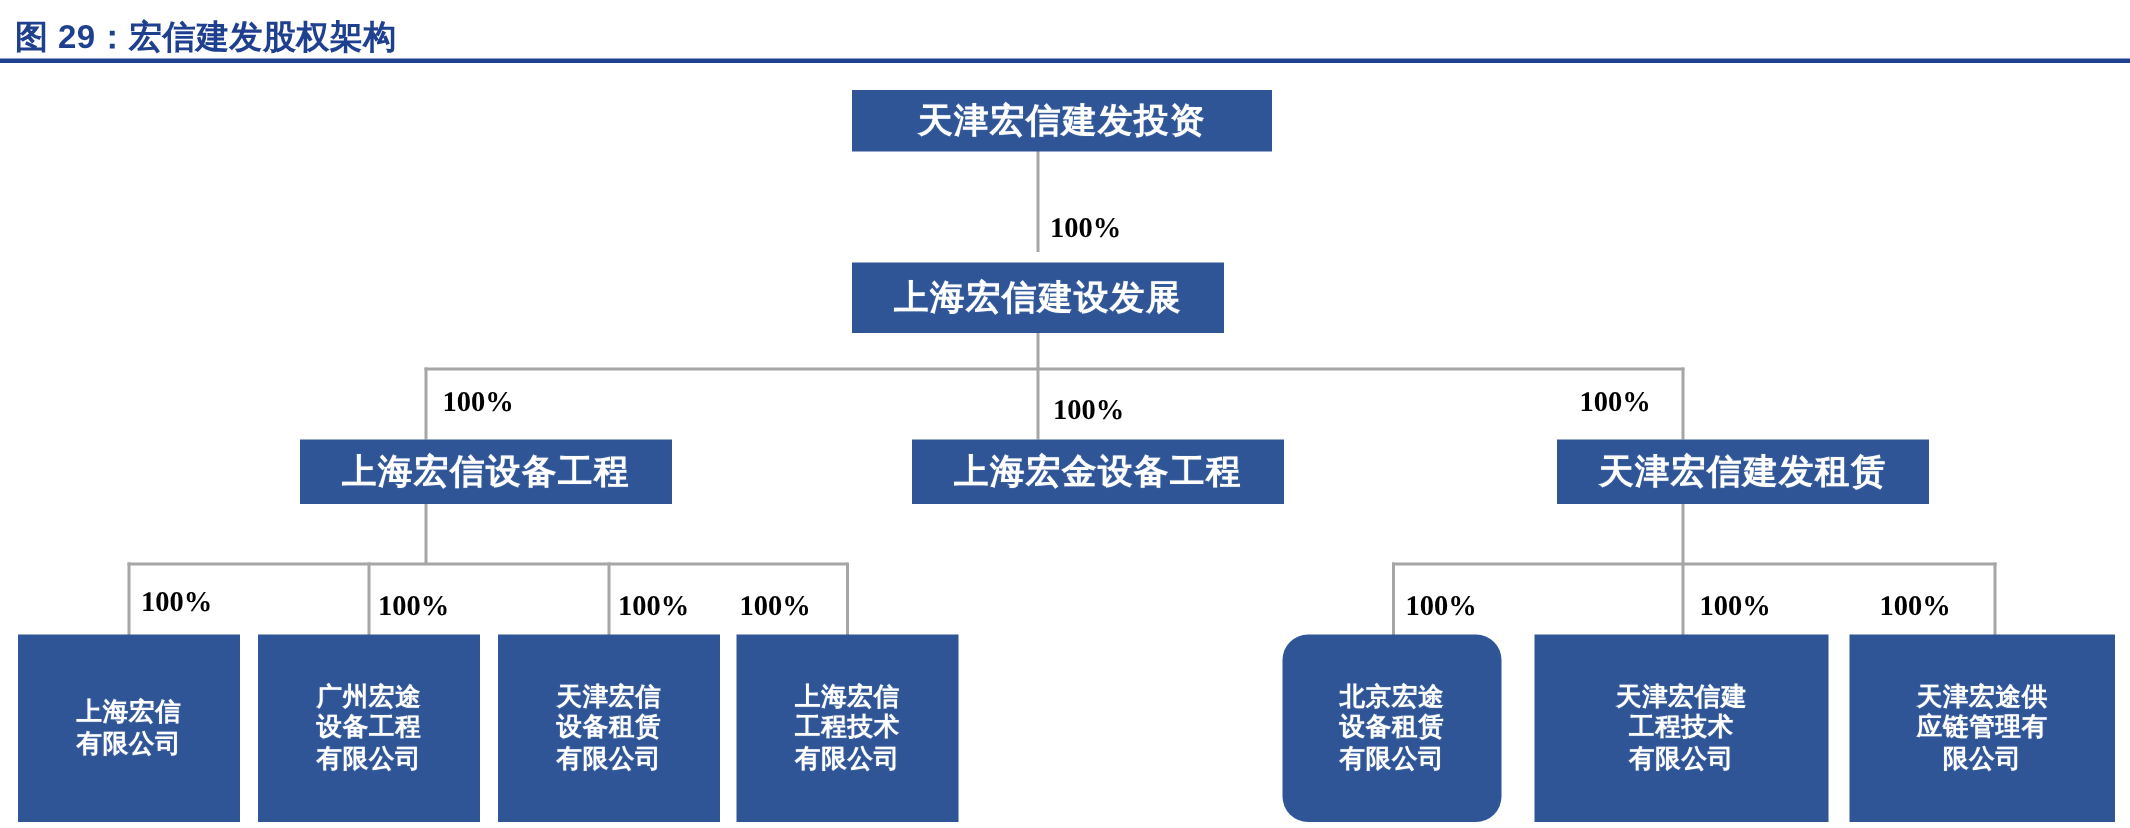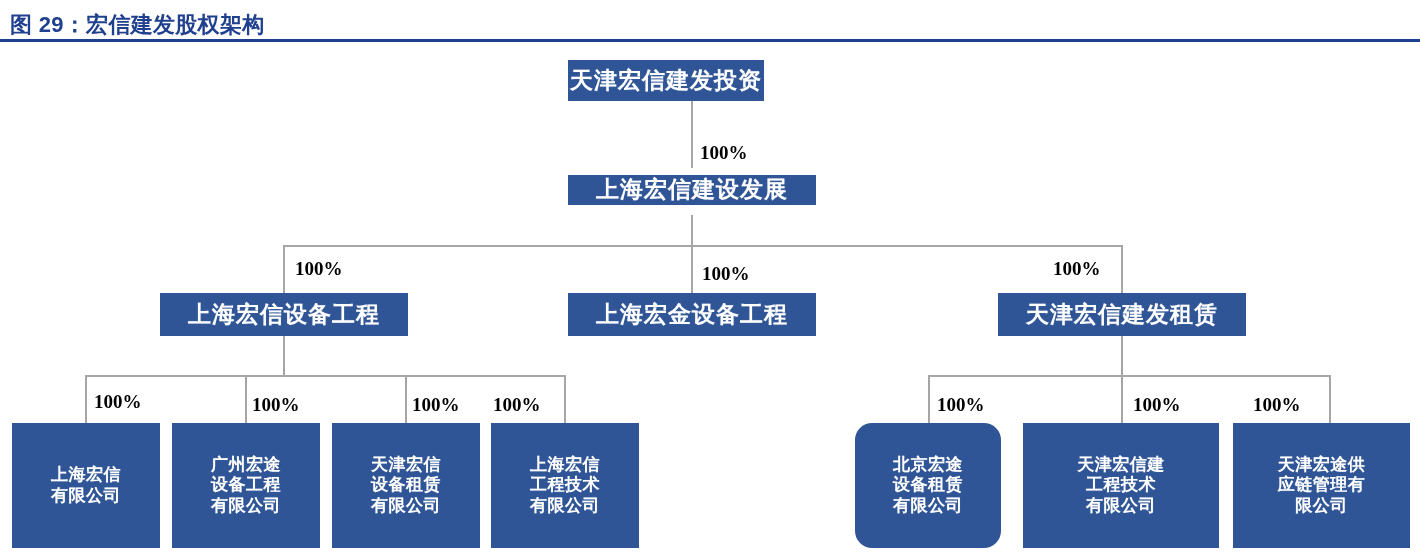--- a/index.html
+++ b/index.html
@@ -50,20 +50,21 @@
     line-height: 1.18;
     text-shadow: 0 0 1px rgba(255,255,255,0.25);
   }
   .node.level1, .node.level2 {
     font-size: 23px;
     letter-spacing: 1px;
   }
   .node.level3 {
     font-size: 23px;
     letter-spacing: 1px;
+    margin-left: 40px;
   }
   .node.leaf {
     font-size: 17px;
     letter-spacing: 0.5px;
     padding: 4px 6px;
   }
   .node.leaf .leaf-inner {
     width: 100%;
   }
   
@@ -120,23 +121,23 @@
 
   <div class="conn-v" style="left:1121px; top:335px; height:41px;"></div>
   <div class="conn-h" style="left:928px; top:375px; width:403px;"></div>
   <div class="conn-v" style="left:928px; top:375px; height:49px;"></div>
   <div class="conn-v" style="left:1121px; top:375px; height:49px;"></div>
   <div class="conn-v" style="left:1329px; top:375px; height:49px;"></div>
   <div class="pct" style="left:937px; top:394px;">100%</div>
   <div class="pct" style="left:1133px; top:394px;">100%</div>
   <div class="pct" style="left:1253px; top:394px;">100%</div>
 
-  <div class="node level1" style="left:568px; top:60px; width:196px; height:41px;">天津宏信建发投资</div>
+  <div class="node level1" style="left:568px; top:60px; width:280px; height:41px;">天津宏信建发投资</div>
 
-  <div class="node level2" style="left:568px; top:175px; width:248px; height:30px;">上海宏信建设发展</div>
+  <div class="node level2" style="left:568px; top:175px; width:248px; height:47px;">上海宏信建设发展</div>
 
   <div class="node level3" style="left:160px; top:293px; width:248px; height:43px;">上海宏信设备工程</div>
   <div class="node level3" style="left:568px; top:293px; width:248px; height:43px;">上海宏金设备工程</div>
   <div class="node level3" style="left:998px; top:293px; width:248px; height:43px;">天津宏信建发租赁</div>
 
   <div class="node leaf" style="left:12px; top:423px; width:148px; height:125px;">
     <div class="leaf-inner">
       <div>上海宏信</div>
       <div>有限公司</div>
     </div>

